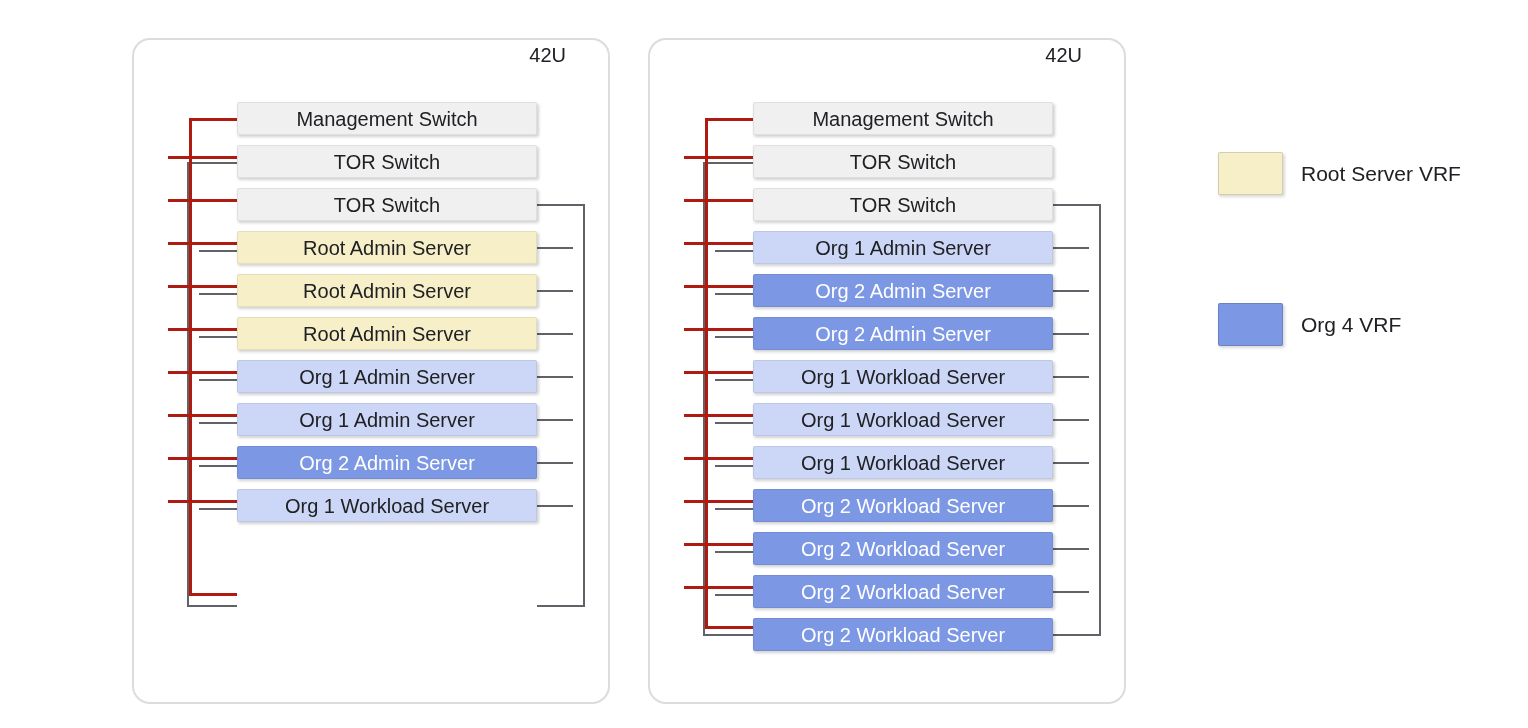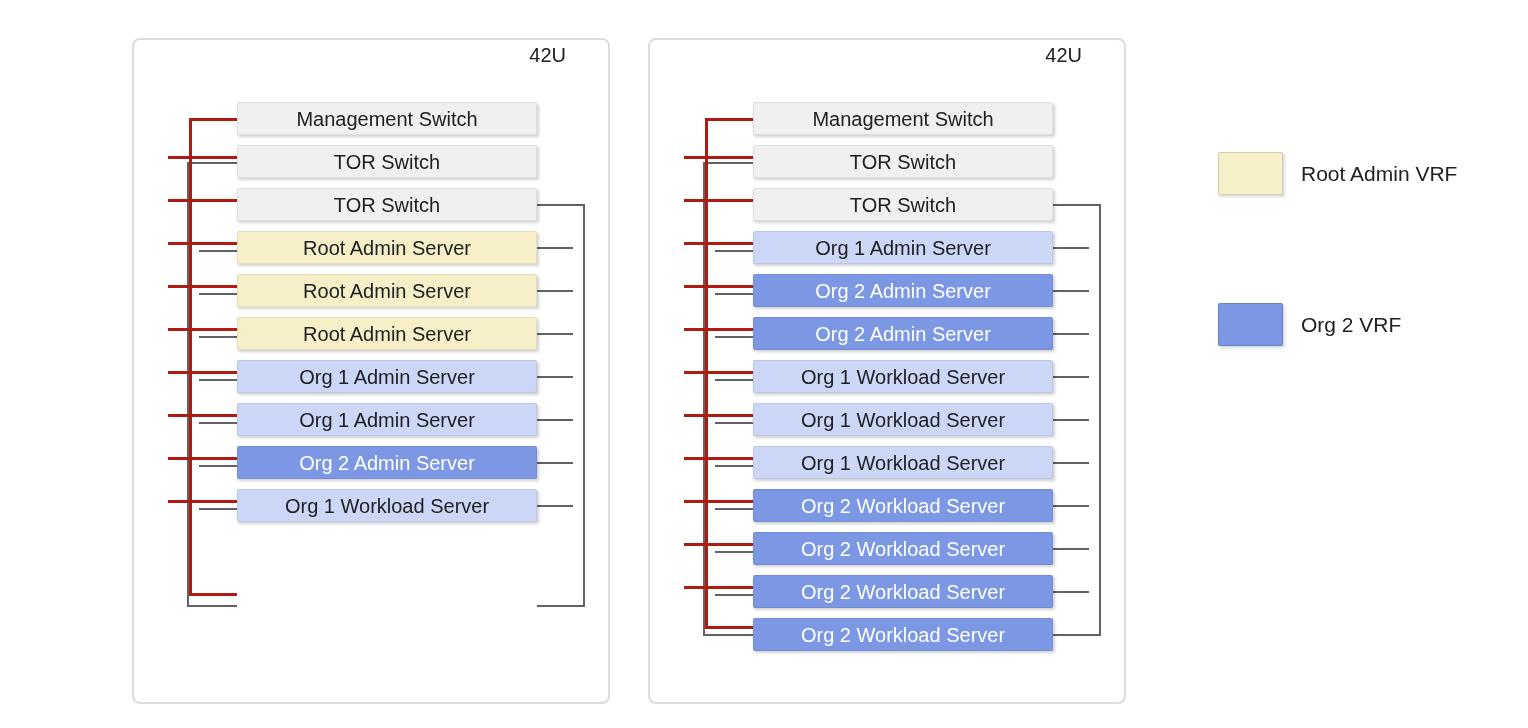--- a/index.html
+++ b/index.html
@@ -1,19 +1,19 @@
 <!DOCTYPE html>
 <html style="--root-admin-vrf: #F7EFC8; --org1-vrf: #CCD7F7; --org2-vrf: #7C97E4; --switch-gray: #F0F0F1; --mgmt-line-red: #AF1B11; --data-line-gray: #5F6368; --rack-border: #DADCE0; --label-dark: #202124; --label-light: #FFFFFF;"><head>
 <meta charset="utf-8">
 <style>
   html,body{margin:0;padding:0;background:#fff;}
   .canvas{position:relative;width:1528px;height:728px;background:#fff;overflow:hidden;
           font-family:"Liberation Sans",sans-serif;color:var(--label-dark,#202124);}
   .rack{position:absolute;top:38px;width:478px;height:666px;background:#fff;
-        border:2px solid var(--rack-border,#dadce0);border-radius:8px;box-sizing:border-box;}
+        border:2px solid var(--rack-border,#dadce0);border-radius:18px;box-sizing:border-box;}
   .rack-cap{position:absolute;top:4px;right:42px;font-size:20px;color:var(--label-dark,#202124);}
   .unit{position:absolute;left:103px;width:300px;height:33px;display:flex;align-items:center;justify-content:center;
         z-index:4;border:1px solid rgba(0,0,0,0.07);border-radius:2px;box-sizing:border-box;
         box-shadow:1.5px 2px 3px rgba(0,0,0,0.18);font-size:20px;}
   .unit-label{white-space:nowrap;line-height:1;}
   .t-switch,.t-storage{background:var(--switch-gray,#f0f0f0);}
   .t-root-admin{background:var(--root-admin-vrf,#f7efc8);}
   .t-org1{background:var(--org1-vrf,#ccd7f7);text-align:right;}
   .t-org2{background:var(--org2-vrf,#7c97e4);color:var(--label-light,#fff);text-align:right;}
   .hline,.vline{position:absolute;}
@@ -181,21 +181,21 @@
         <span class="unit-label">Org 2 Workload Server</span>
       </div>
     <div class="unit t-org2" style="top:578px">
         <span class="unit-label">Org 2 Workload Server</span>
       </div>
   </section>
 
   <aside class="legend">
     <div class="legend-row" style="top:152px">
       <span class="swatch t-root-admin"></span>
-      <span class="legend-label">Root Admin VRF</span>
+      <span class="legend-label">Root Server VRF</span>
     </div>
     <div class="legend-row" style="top:303px">
       <span class="swatch t-org2"></span>
-      <span class="legend-label">Org 2 VRF</span>
+      <span class="legend-label">Org 4 VRF</span>
     </div>
   </aside>
 
 </div>
 
 </body></html>

